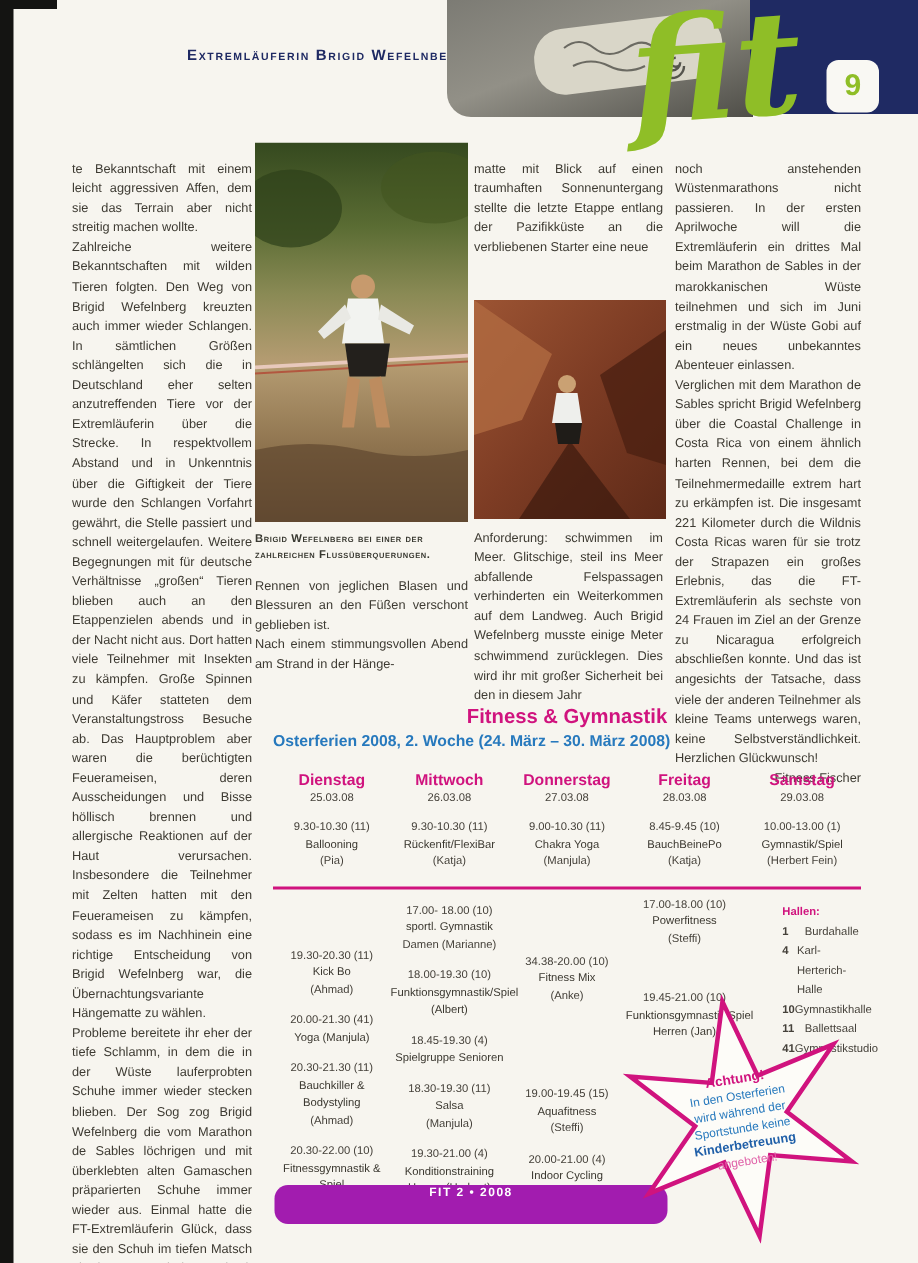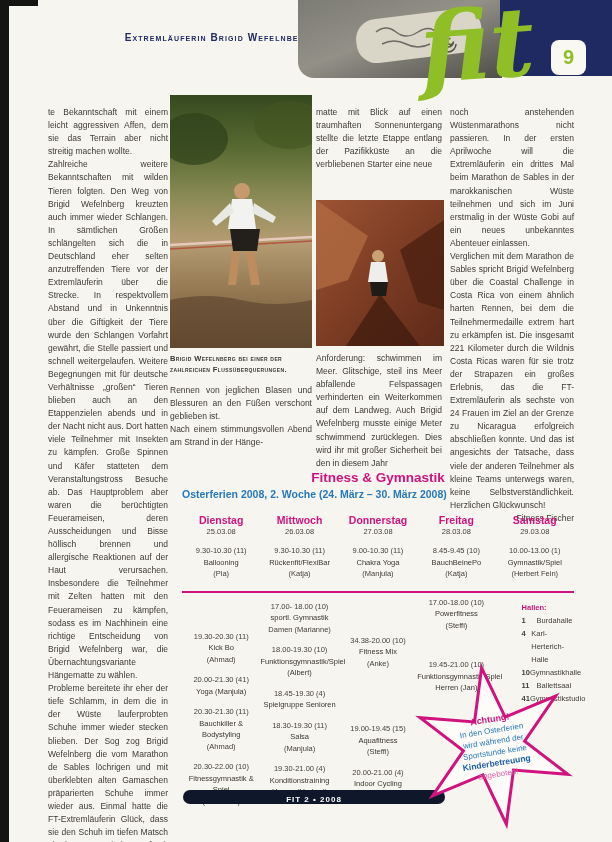--- a/index.html
+++ b/index.html
@@ -65,22 +65,22 @@
   .star-wrap{position:absolute;left:408px;top:662px;width:172px;height:168px;
      transform:rotate(-9deg);z-index:8;}
   .star-wrap svg{position:absolute;left:0;top:0;}
   .star-text{position:absolute;left:26px;top:52px;width:120px;text-align:center;
      font-size:8px;line-height:11px;color:#2779bd;}
   .star-title{color:#d0137e;font-weight:bold;font-size:9px;}
   .star-bold{color:#1f5fa8;font-weight:bold;font-size:8.5px;}
   .star-tail{color:#e061a8;}
 
   
-  .footer-bar{position:absolute;left:183px;top:790px;width:262px;height:14px;background:#0f172a;
-     border-radius:9px;display:flex;align-items:flex-end;justify-content:center;}
+  .footer-bar{position:absolute;left:183px;top:790px;width:262px;height:26px;background:#a21caf;
+     border-radius:9px;display:flex;align-items:flex-start;justify-content:center;}
   .footer-bar span{color:#fff;font-size:8px;font-weight:bold;letter-spacing:1px;}
 </style>
 </head>
 <body>
 
 <div class="page">
   <div class="edge-left"></div>
   <div class="edge-top"></div>
 
   <div class="header-title">

